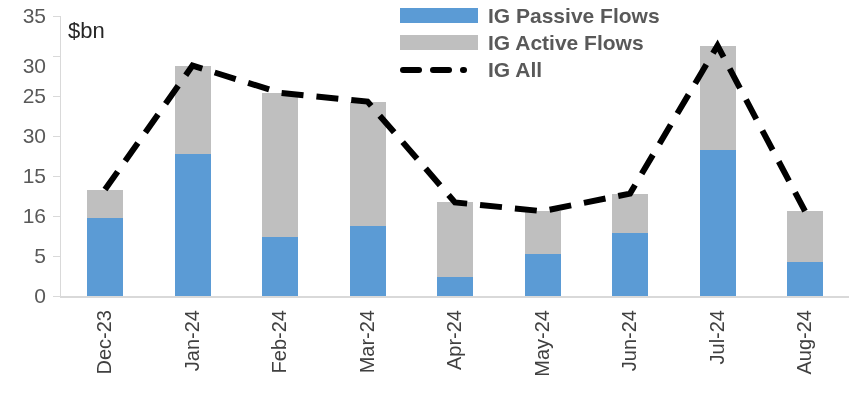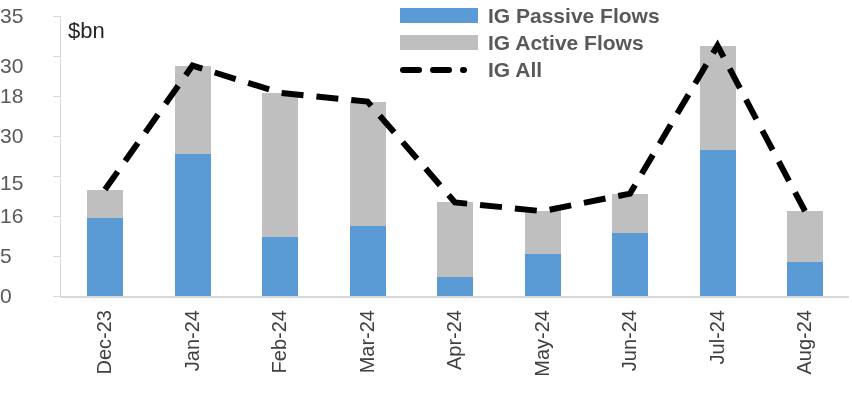--- a/index.html
+++ b/index.html
@@ -41,21 +41,21 @@
     position: absolute;
     left: 53px;
     width: 7px;
     height: 1px;
     background: #d9d9d9;
   }
   .y-tick-label {
     position: absolute;
     right: 806px; 
     width: 46px;
-    text-align: left;
+    text-align: right;
     font-size: 21px;
     color: #595959;
     line-height: 1;
   }
 
   
   .x-axis-line {
     position: absolute;
     left: 60px;
     top: 296px;
@@ -161,25 +161,25 @@
 
     <div class="y-axis-line"></div>
     <div id="y-ticks">
         <div class="y-tick" style="top: 296px;"></div>
         <div class="y-tick-label" style="top: 285px;">0</div>
         <div class="y-tick" style="top: 256px;"></div>
         <div class="y-tick-label" style="top: 245px;">5</div>
         <div class="y-tick" style="top: 216px;"></div>
         <div class="y-tick-label" style="top: 205px;">16</div>
         <div class="y-tick" style="top: 176px;"></div>
-        <div class="y-tick-label" style="top: 172px;">15</div>
+        <div class="y-tick-label" style="top: 165px;">15</div>
         <div class="y-tick" style="top: 136px;"></div>
         <div class="y-tick-label" style="top: 125px;">30</div>
         <div class="y-tick" style="top: 96px;"></div>
-        <div class="y-tick-label" style="top: 85px;">18</div>
+        <div class="y-tick-label" style="top: 85px;">25</div>
         <div class="y-tick" style="top: 56px;"></div>
         <div class="y-tick-label" style="top: 55px; padding-left: 32px;">30</div>
         <div class="y-tick" style="top: 16px;"></div>
         <div class="y-tick-label" style="top: 5px;">35</div>
       </div>
 
     <div class="axis-unit">$bn</div>
 
     <div id="bars">
         <div>

